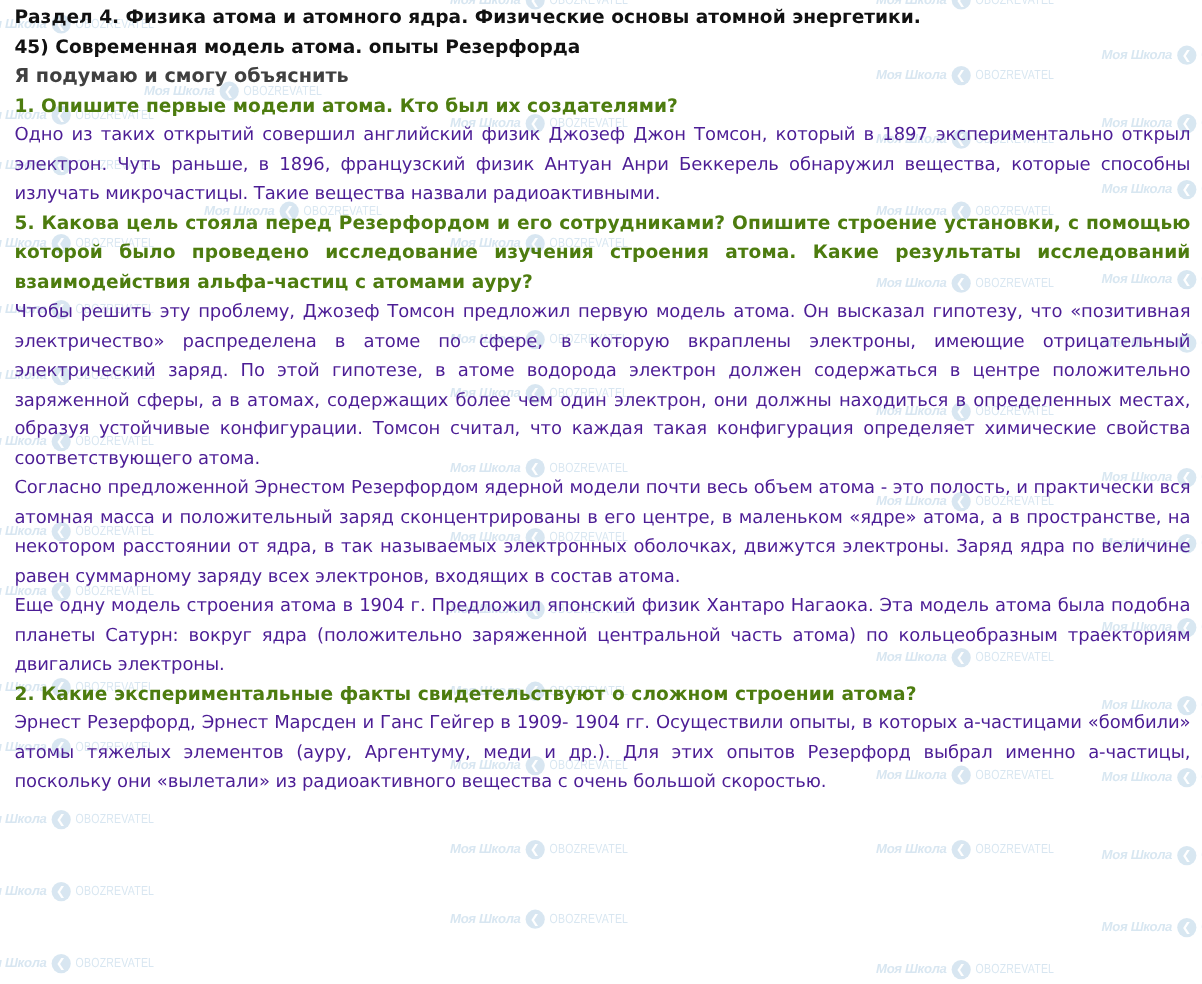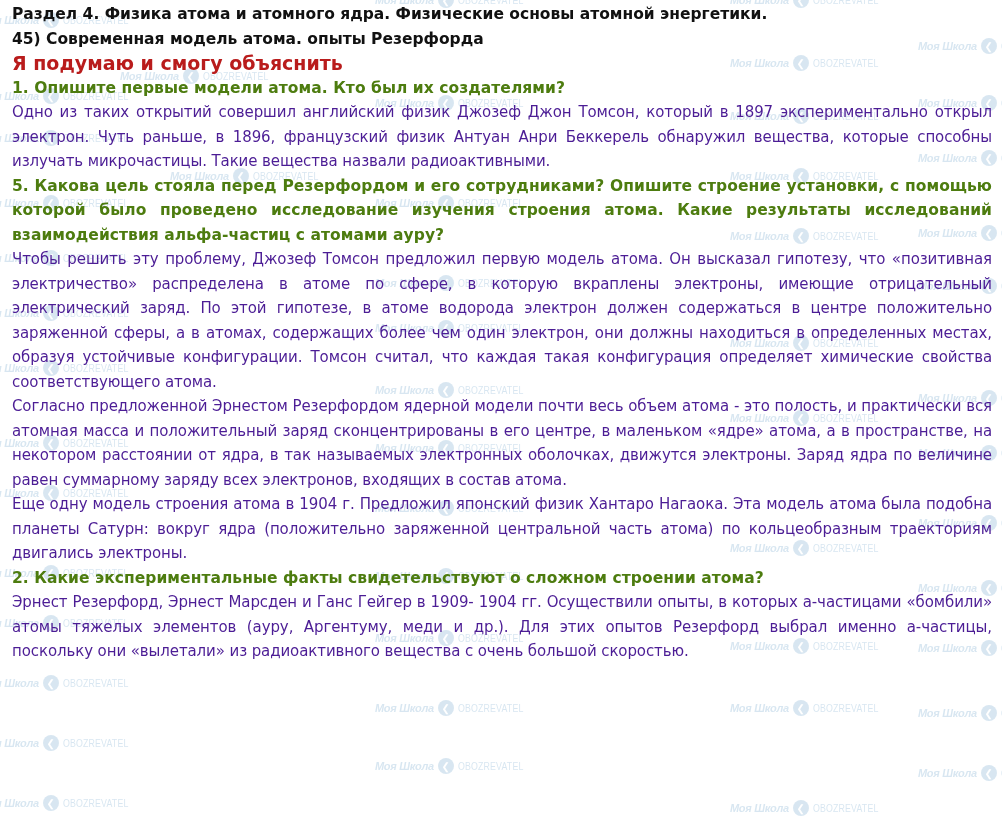--- a/index.html
+++ b/index.html
@@ -66,22 +66,22 @@
   .title {
     text-align: left;
     font-weight: bold;
     font-size: 15.5px;
     color: #111;
     line-height: 24.5px;
     margin: 0;
   }
   .section-intro {
     font-weight: bold;
-    font-size: 19px;
-    color: #b91c1c;
+    font-size: 16px;
+    color: #404040;
     line-height: 24.5px;
     margin: 0;
   }
   .q {
     font-weight: bold;
     font-size: 15.5px;
     color: #4d7c0f;
     line-height: 24.5px;
     margin: 0;
     text-align: justify;

